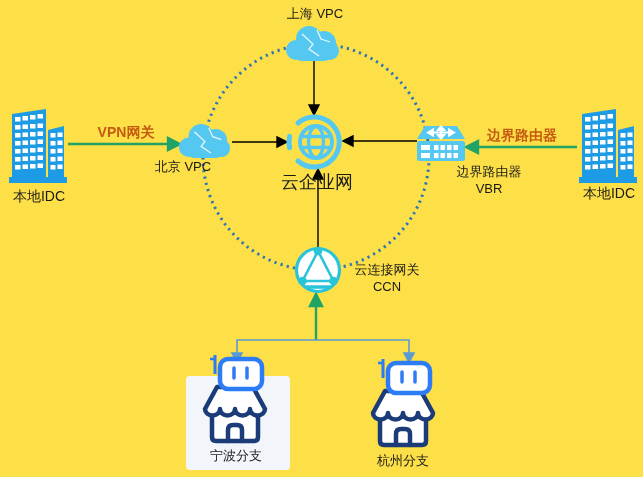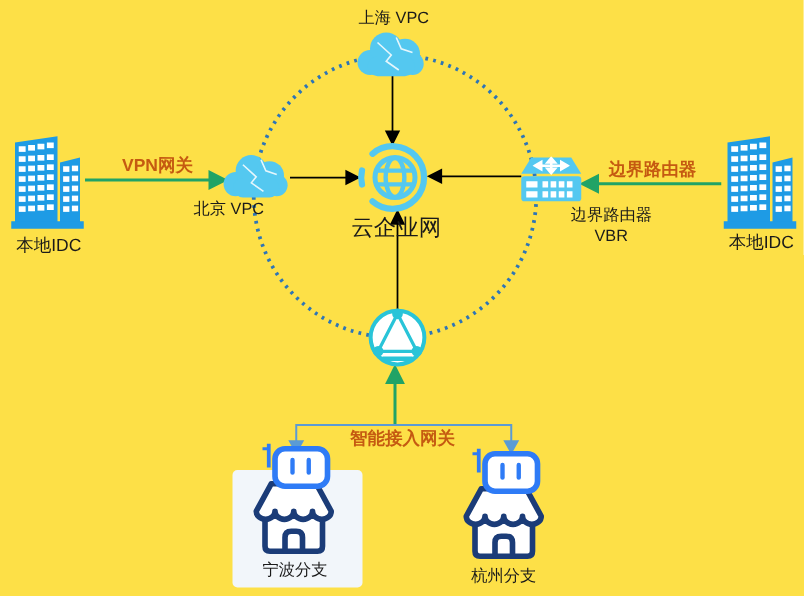--- a/index.html
+++ b/index.html
@@ -280,28 +280,31 @@
 
   <div class="label" style="left:183px;top:159px;">北京 VPC</div>
 
   <div class="label label-lg" style="left:317px;top:174px;">云企业网</div>
 
   <div class="label two-line" style="left:489px;top:163px;">
     <div>边界路由器</div>
     <div>VBR</div>
   </div>
 
+  <div class="label two-line" style="left:387px;top:261px;">
+    <div>云连接网关</div>
+    <div>CCN</div>
+  </div>
 
   <div class="label label-md" style="left:39px;top:188px;">本地IDC</div>
 
   <div class="label label-md" style="left:609px;top:185px;">本地IDC</div>
 
   <div class="label" style="left:236px;top:448px;">宁波分支</div>
 
   <div class="label" style="left:403px;top:453px;">杭州分支</div>
 
   <div class="link-label" style="left:126px;top:124px;">VPN网关</div>
 
   <div class="link-label" style="left:522px;top:127px;">边界路由器</div>
 
-  <div class="link-label" style="left:322px;top:342px;">智能接入网关</div>
 
 </div>
 
 </body></html>

